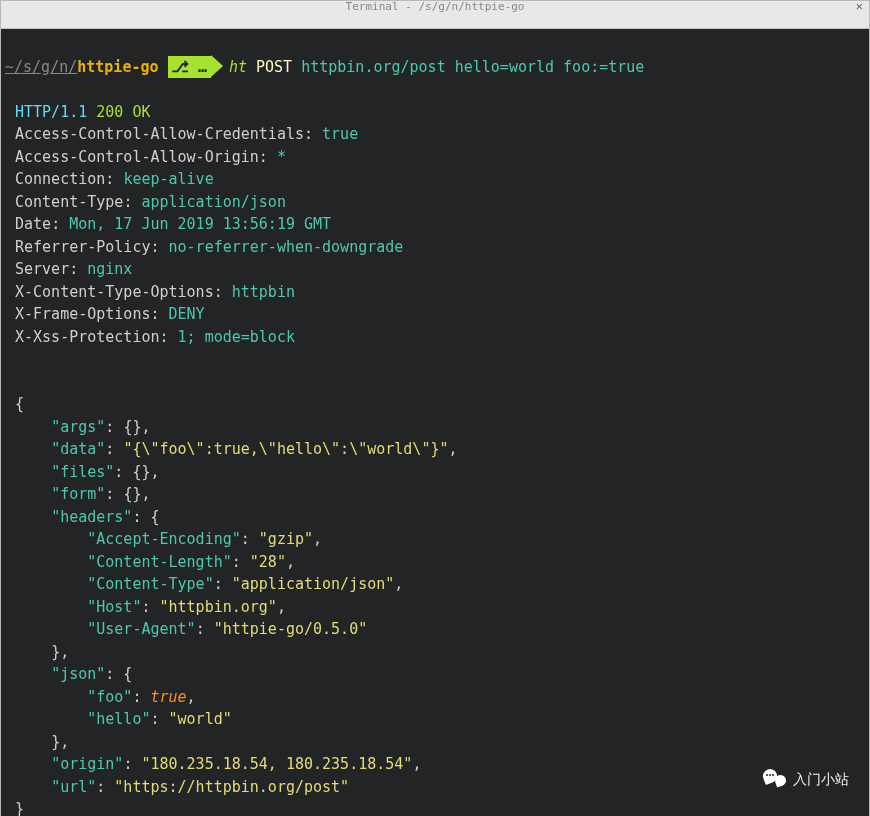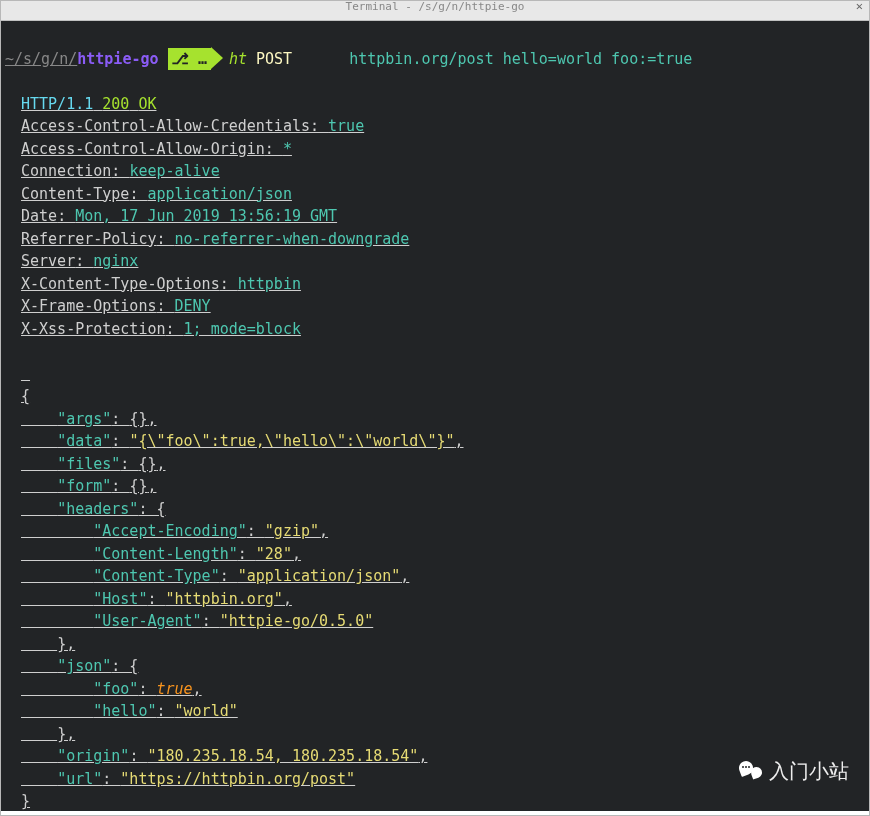--- a/index.html
+++ b/index.html
@@ -15,21 +15,21 @@
       height: 816px;
       overflow: hidden;
     }
     .window-frame {
       width: 870px;
       height: 816px;
       border: 1px solid #b8b8b8;
       background: #fff;
     }
     .window-header {
-      height: 20px;
+      height: 28px;
       background: #e8e8e8;
       border-bottom: 1px solid #c0c0c0;
       text-align: center;
       font-size: 11px;
       color: #888;
       line-height: 12px;
       overflow: hidden;
       position: relative;
     }
     .header-close {
@@ -44,36 +44,35 @@
       color: #cfcfcf;
       padding: 4px 0 0 0;
       height: 790px;
       line-height: 22.5px;
       font-size: 15px;
       white-space: pre;
       overflow: hidden;
       position: relative;
     }
     .line {
-      padding: 0 20px;
-      text-decoration: underline;
+      padding: 0 14px;
     }
     .cyan { color: #4ec7b0; }
     .green { color: #a6e22e; }
     .keyword { color: #66d9ef; }
     .string { color: #e6db74; }
     .key { color: #4ec7b0; }
     .val-true { color: #f7931e; font-style: italic; }
 
     .prompt-wrap {
       display: block;
       padding-left: 4px;
     }
     .prompt-path-dim { color: #888; text-decoration: underline; }
-    .prompt-bold { color: #8b5cf6; font-weight: bold; }
+    .prompt-bold { color: #eab308; font-weight: bold; }
     .badge {
       display: inline-block;
       background: #a6e22e;
       color: #222426;
       padding: 0 4px;
       font-weight: bold;
       position: relative;
     }
     .badge-arrow {
       display:inline-block;
@@ -85,32 +84,32 @@
       margin-right: 6px;
       margin-top:-2px;
     }
     .branch-icon {
       display: inline-block;
       font-weight: bold;
       color: #222426;
     }
     .cmd { color: #a6e22e; font-style: italic; }
     .method { color: #fef9c3; margin-top: 18px; }
-    .url-part { color: #4ec7b0; margin-left: 48px; }
+    .url-part { color: #4ec7b0; }
     .kv { color: #4ec7b0; }
 
     .watermark {
       position: absolute;
       right: 20px;
       bottom: 28px;
       display: flex;
       align-items: center;
       color: #eeeeee;
       font-family: sans-serif;
-      font-size: 20px;
+      font-size: 14px;
     }
     .wm-icon {
       width: 24px;
       height: 24px;
       position: relative;
       margin-right: 6px;
     }
     .wm-icon .bubble {
       position: absolute;
       border-radius: 50% 50% 50% 5%;

